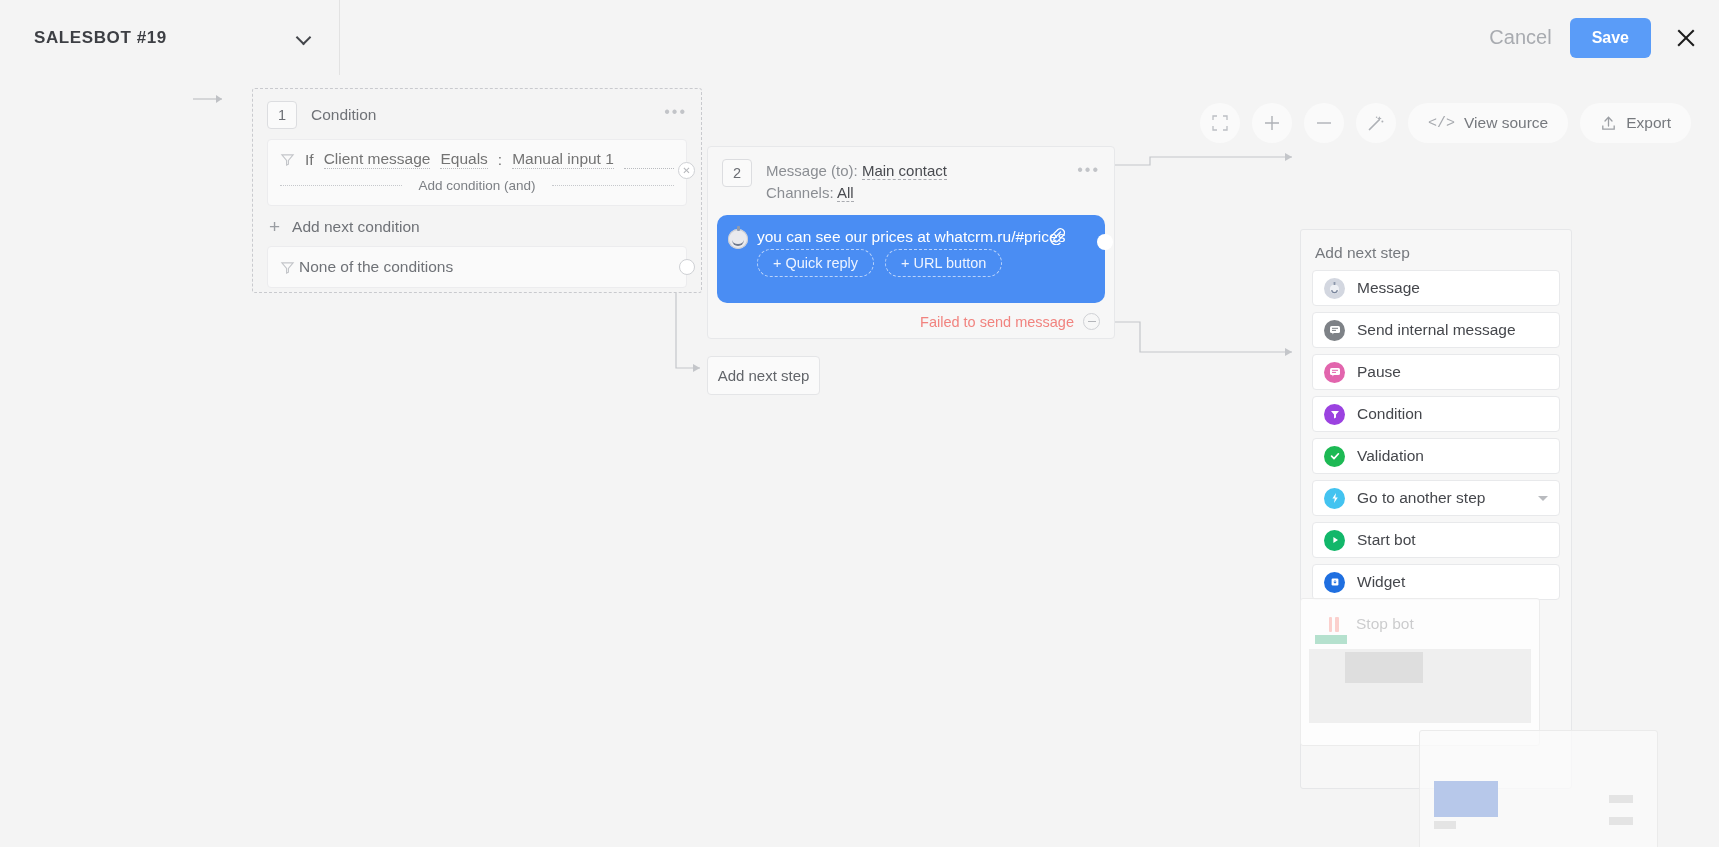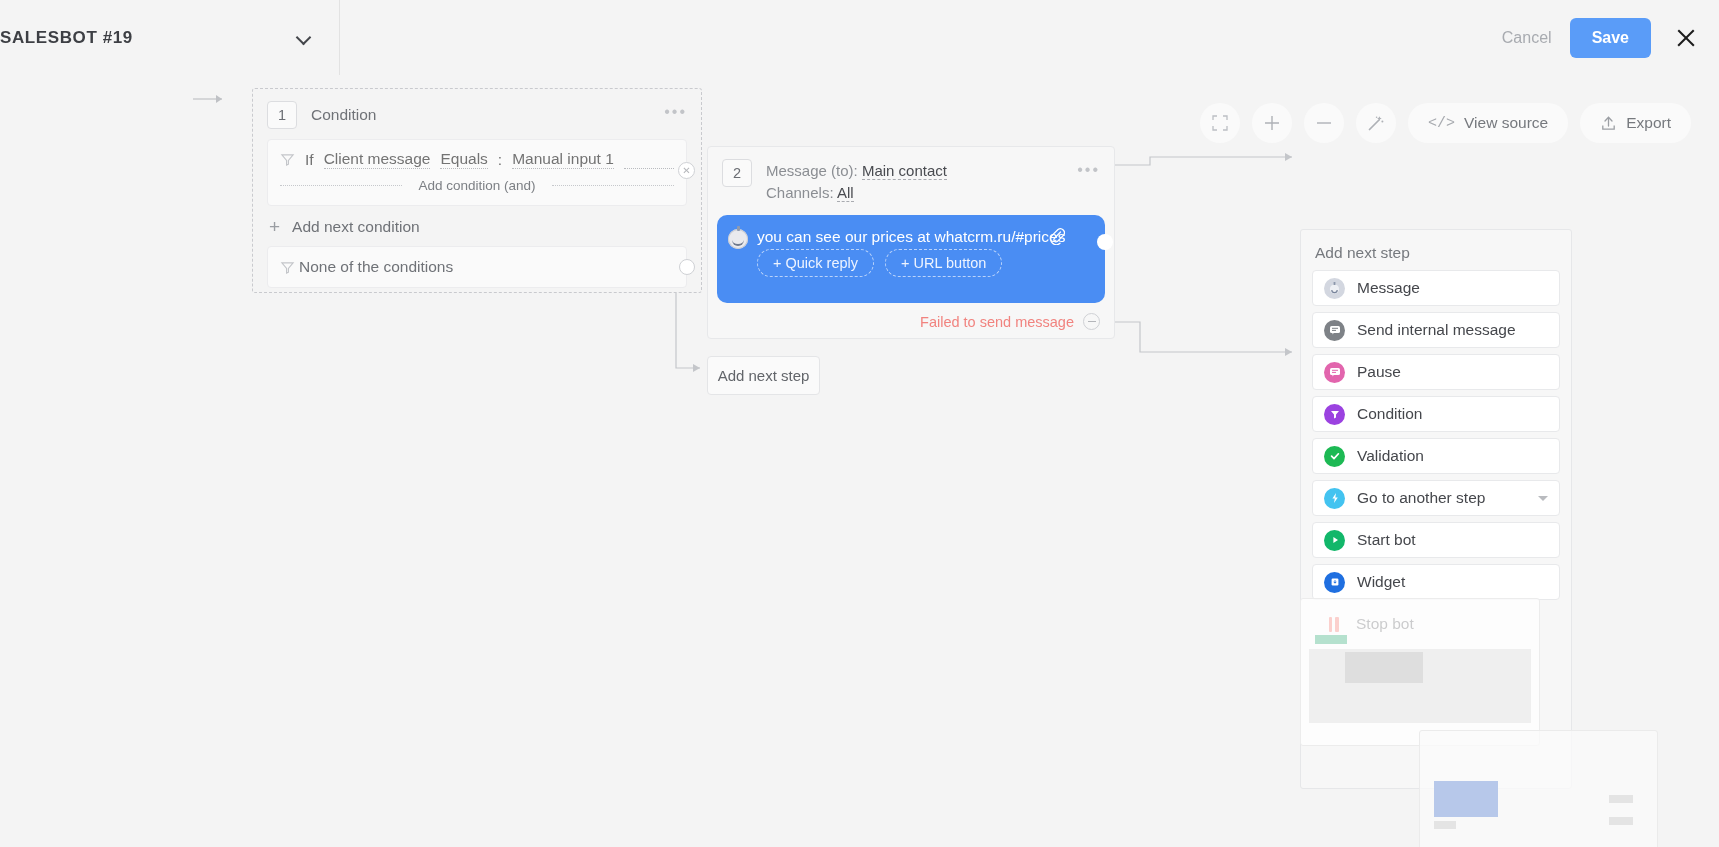--- a/index.html
+++ b/index.html
@@ -13,42 +13,42 @@
   }
 
   
   .header {
     position: absolute; top:0; left:0; width:1719px; height:75px;
     background:#f4f4f4;
     display:flex; align-items:center;
   }
   .header-left {
     width:340px; height:75px; display:flex; align-items:center;
-    border-right:1px solid #e2e2e2;
+    padding-left:34px; border-right:1px solid #e2e2e2;
     background:#f4f4f4;
   }
   .bot-title {
     font-size:17px; font-weight:700; letter-spacing:.6px;
     color:#3d3f44;
   }
   .chev {
     margin-left:auto; margin-right:28px;
     width:14px; height:14px; position:relative;
   }
   .chev:before{
     content:""; position:absolute; left:1px; top:1px;
     width:9px;height:9px;border-right:2.2px solid #44464b;
     border-bottom:2.2px solid #44464b; transform:rotate(45deg);
   }
   .header-right {
     margin-left:auto; display:flex; align-items:center; gap:18px;
     padding-right:22px;
   }
   .cancel-btn{
-    font-size:16px; color:#a8abb0; background:none;border:none;
+    font-size:20px; color:#a8abb0; background:none;border:none;
     cursor:pointer; font-family:inherit;
   }
   .save-btn{
     background:#5a9cf8; color:#fff; border:none; border-radius:6px;
     font-size:16px; font-weight:700; padding:11px 22px; cursor:pointer;
     font-family:inherit;
   }
   .close-x{
     width:22px;height:22px;position:relative;cursor:pointer;margin-left:6px;
   }

